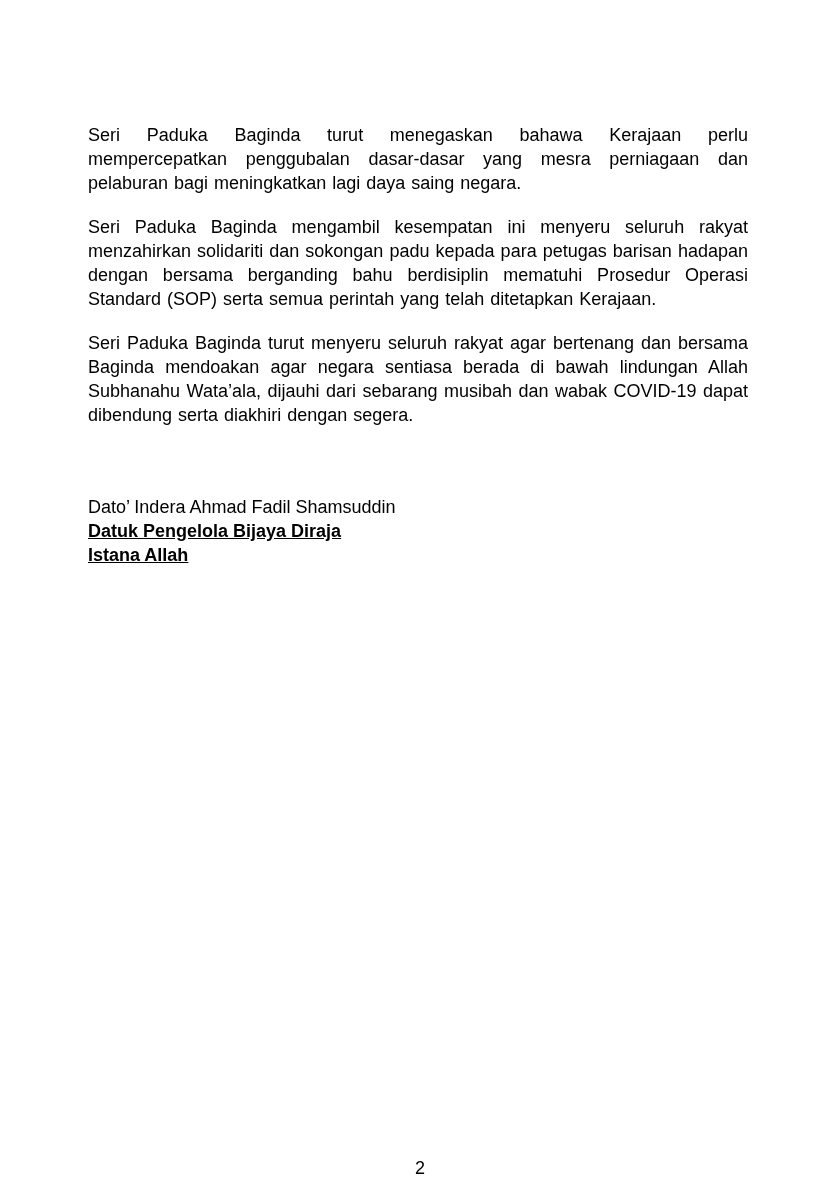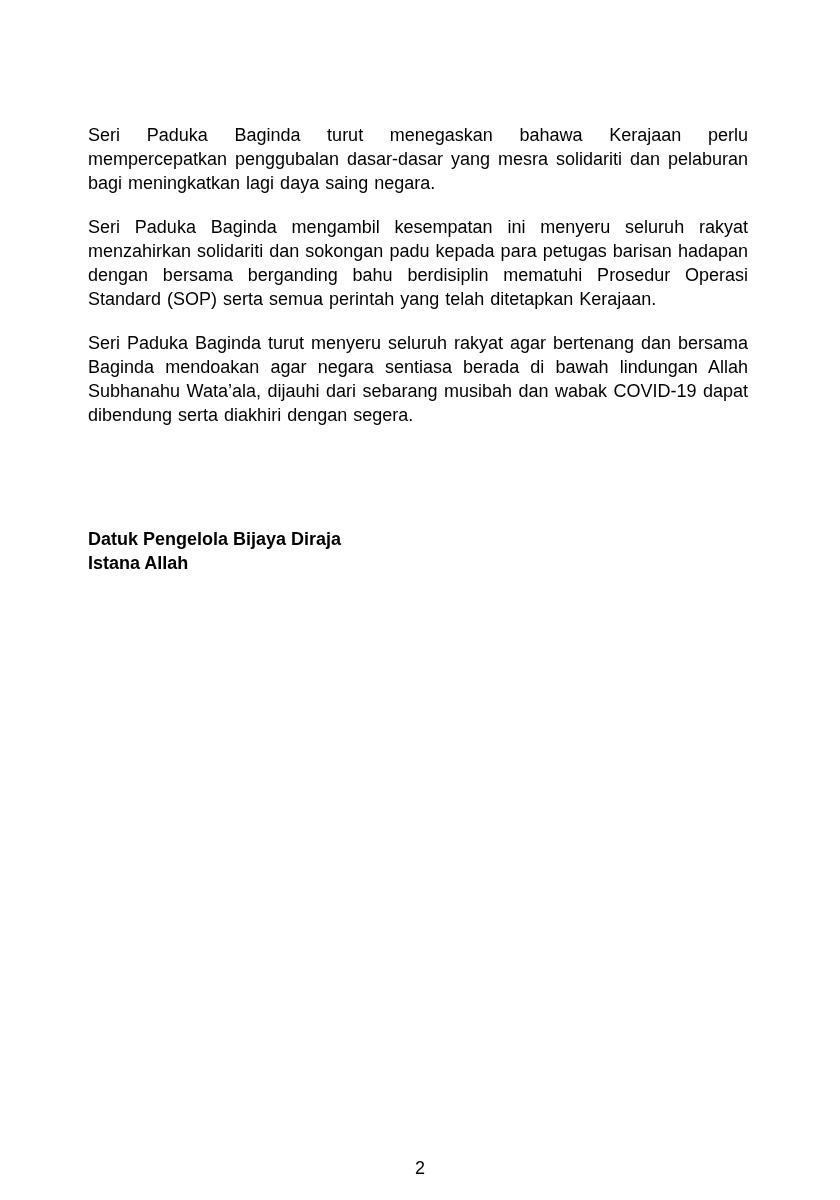--- a/index.html
+++ b/index.html
@@ -20,52 +20,54 @@
     color: #000000;
     overflow: hidden;
   }
   .para {
     margin: 0 0 20px 0;
     text-align: justify;
     text-justify: inter-word;
     word-spacing: 1px;
   }
   .para.gap-large {
-    margin-bottom: 100px;
+    margin-bottom: 68px;
   }
   .signature {
     margin: 0;
   }
   .sig-line {
     margin: 0;
   }
   .sig-line.bold {
     font-weight: bold;
+    text-decoration: underline;
   }
   .page-number {
     position: absolute;
     top: 1156px;
     left: 0;
     width: 840px;
     text-align: center;
     font-size: 18px;
     line-height: 24px;
   }
 </style>
 </head>
 <body>
 
 <div class="page">
 
-  <p class="para">Seri Paduka Baginda turut menegaskan bahawa Kerajaan perlu mempercepatkan penggubalan dasar-dasar yang mesra solidariti dan pelaburan bagi meningkatkan lagi daya saing negara.</p>
+  <p class="para">Seri Paduka Baginda turut menegaskan bahawa Kerajaan perlu mempercepatkan penggubalan dasar-dasar yang mesra perniagaan dan pelaburan bagi meningkatkan lagi daya saing negara.</p>
 
   <p class="para">Seri Paduka Baginda mengambil kesempatan ini menyeru seluruh rakyat menzahirkan solidariti dan sokongan padu kepada para petugas barisan hadapan dengan bersama berganding bahu berdisiplin mematuhi Prosedur Operasi Standard (SOP) serta semua perintah yang telah ditetapkan Kerajaan.</p>
 
   <p class="para gap-large">Seri Paduka Baginda turut menyeru seluruh rakyat agar bertenang dan bersama Baginda mendoakan agar negara sentiasa berada di bawah lindungan Allah Subhanahu Wata’ala, dijauhi dari sebarang musibah dan wabak COVID-19 dapat dibendung serta diakhiri dengan segera.</p>
 
   <div class="signature">
+    <div class="sig-line">Dato’ Indera Ahmad Fadil Shamsuddin</div>
     <div class="sig-line bold">Datuk Pengelola Bijaya Diraja</div>
     <div class="sig-line bold">Istana Allah</div>
   </div>
 
   <div class="page-number">2</div>
 
 </div>
 
 </body></html>

